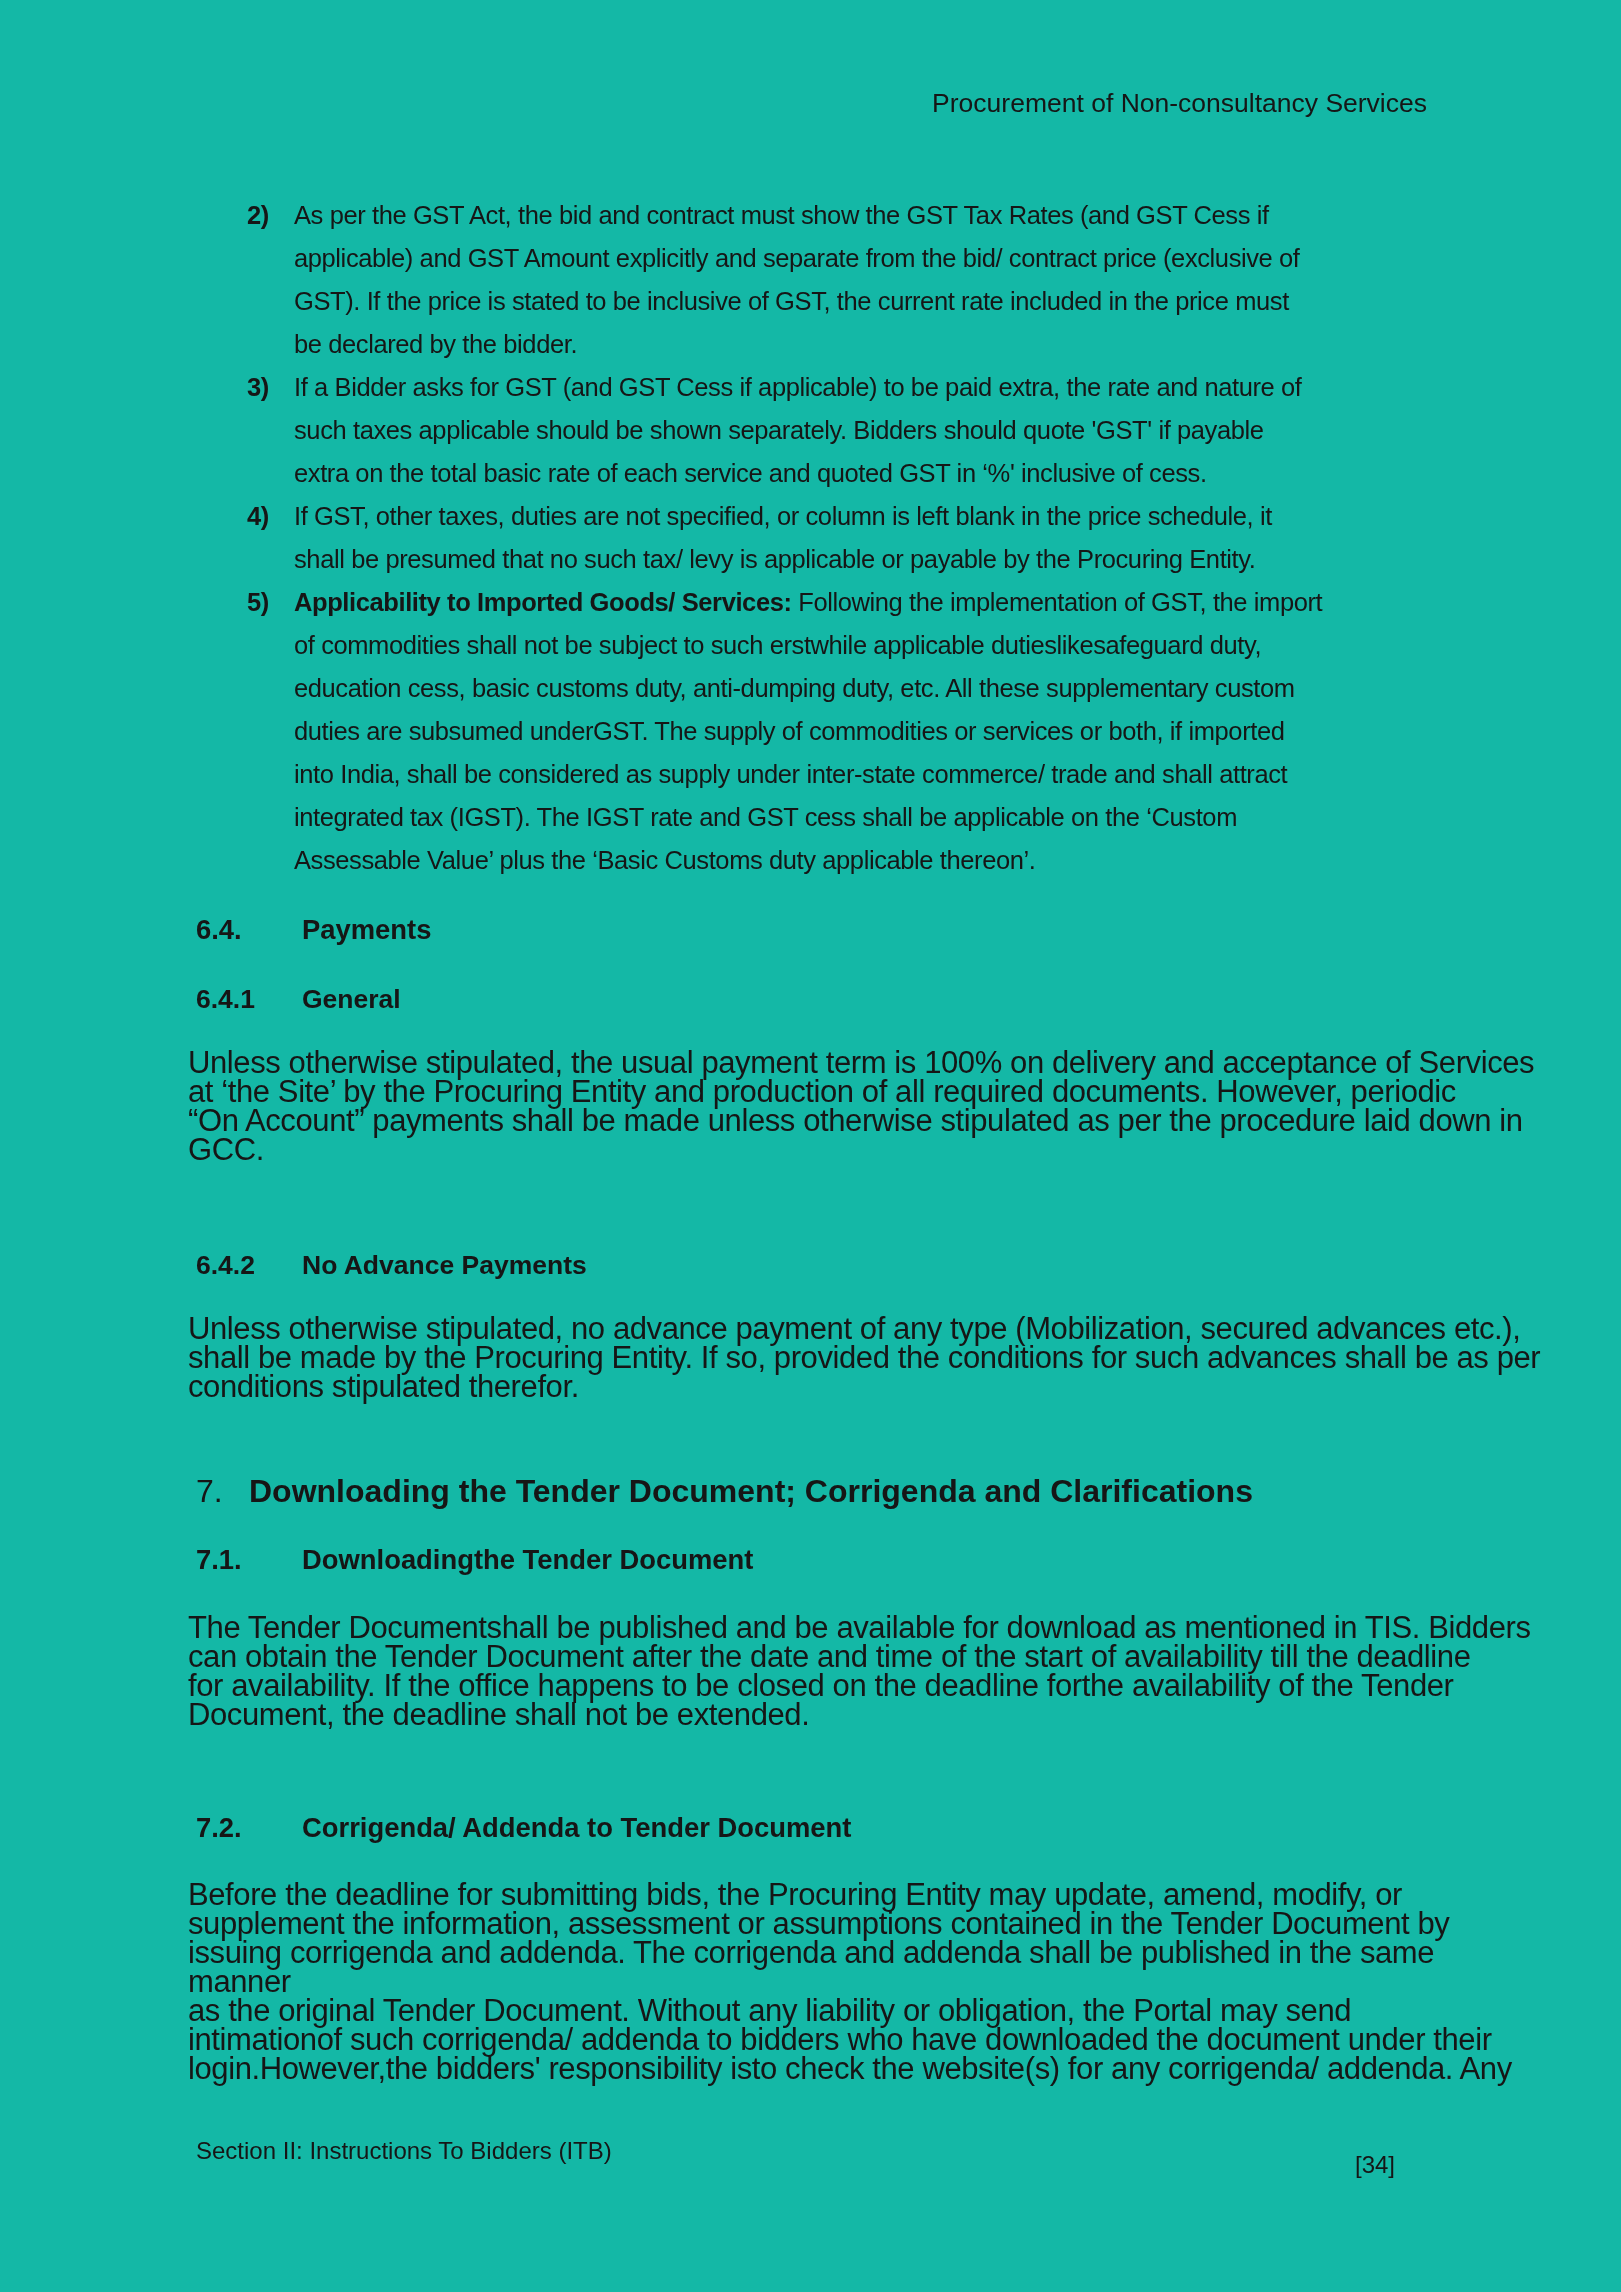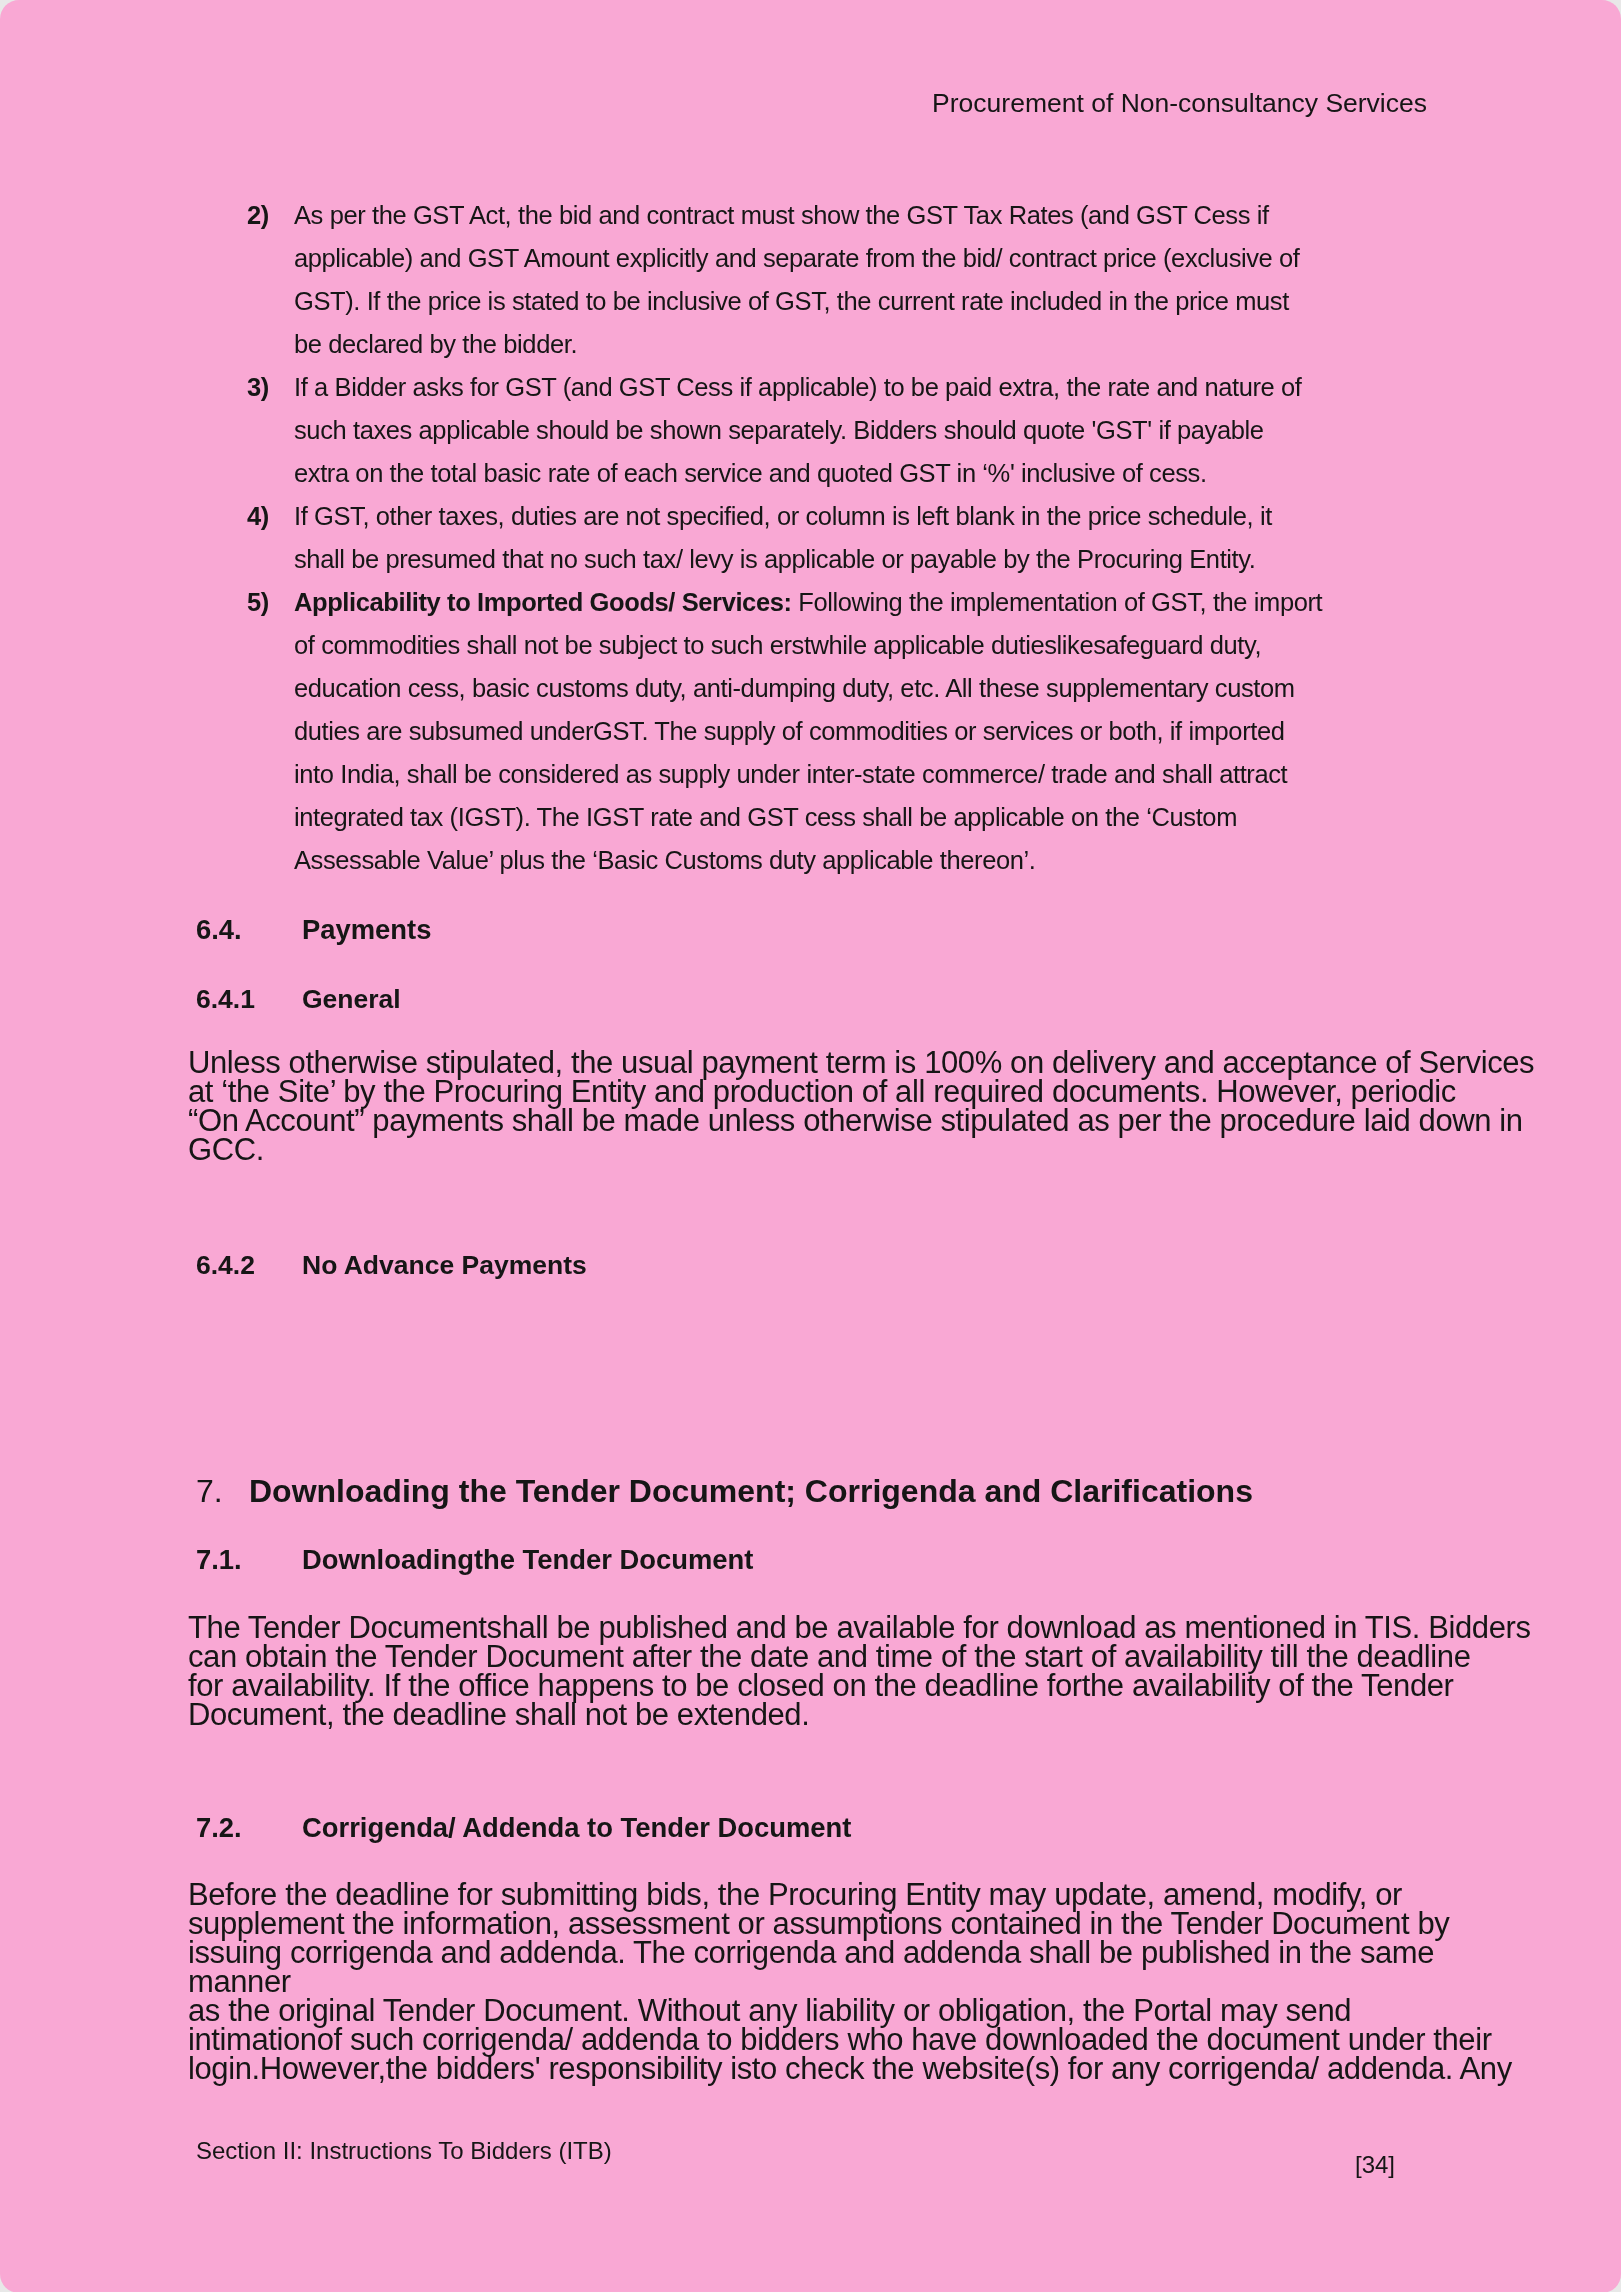--- a/index.html
+++ b/index.html
@@ -1,23 +1,22 @@
 <!DOCTYPE html>
 <html><head>
 <meta charset="utf-8">
 <style>
   html,body { margin:0; padding:0; background:#e8e8e8; }
   .page {
     position:relative;
     width:1621px; height:2293px;
-    background:#f9a8d4;
+    background:#14b8a6;
     overflow:hidden;
     font-family:"Liberation Sans", sans-serif;
     color:#161616;
-    border-radius:19px;
   }
   .header {
     position:absolute; top:87px; left:196px; width:1231px;
     text-align:right;
     font-size:26.5px; line-height:33px;
   }
   .list {
     position:absolute; top:194px; left:247px; width:1313px;
     font-size:25.5px; line-height:43px; letter-spacing:-0.4px;
   }
@@ -101,20 +100,23 @@
 
   <div class="para" style="top:1048px">Unless otherwise stipulated, the usual payment term is 100% on delivery and acceptance of Services
 at ‘the Site’ by the Procuring Entity and production of all required documents. However, periodic
 “On Account” payments shall be made unless otherwise stipulated as per the procedure laid down in
 GCC.</div>
 
   <div class="h3" style="top:1244px">
     <span class="hnum">6.4.2</span><span>No Advance Payments</span>
   </div>
 
+  <div class="para" style="top:1314px">Unless otherwise stipulated, no advance payment of any type (Mobilization, secured advances etc.),
+shall be made by the Procuring Entity. If so, provided the conditions for such advances shall be as per
+conditions stipulated therefor.</div>
 
   <div class="h1" style="top:1468px">
     <span class="hnum">7.</span><span>Downloading the Tender Document; Corrigenda and Clarifications</span>
   </div>
 
   <div class="h2" style="top:1538px">
     <span class="hnum">7.1.</span><span>Downloadingthe Tender Document</span>
   </div>
 
   <div class="para" style="top:1613px">The Tender Documentshall be published and be available for download as mentioned in TIS. Bidders

